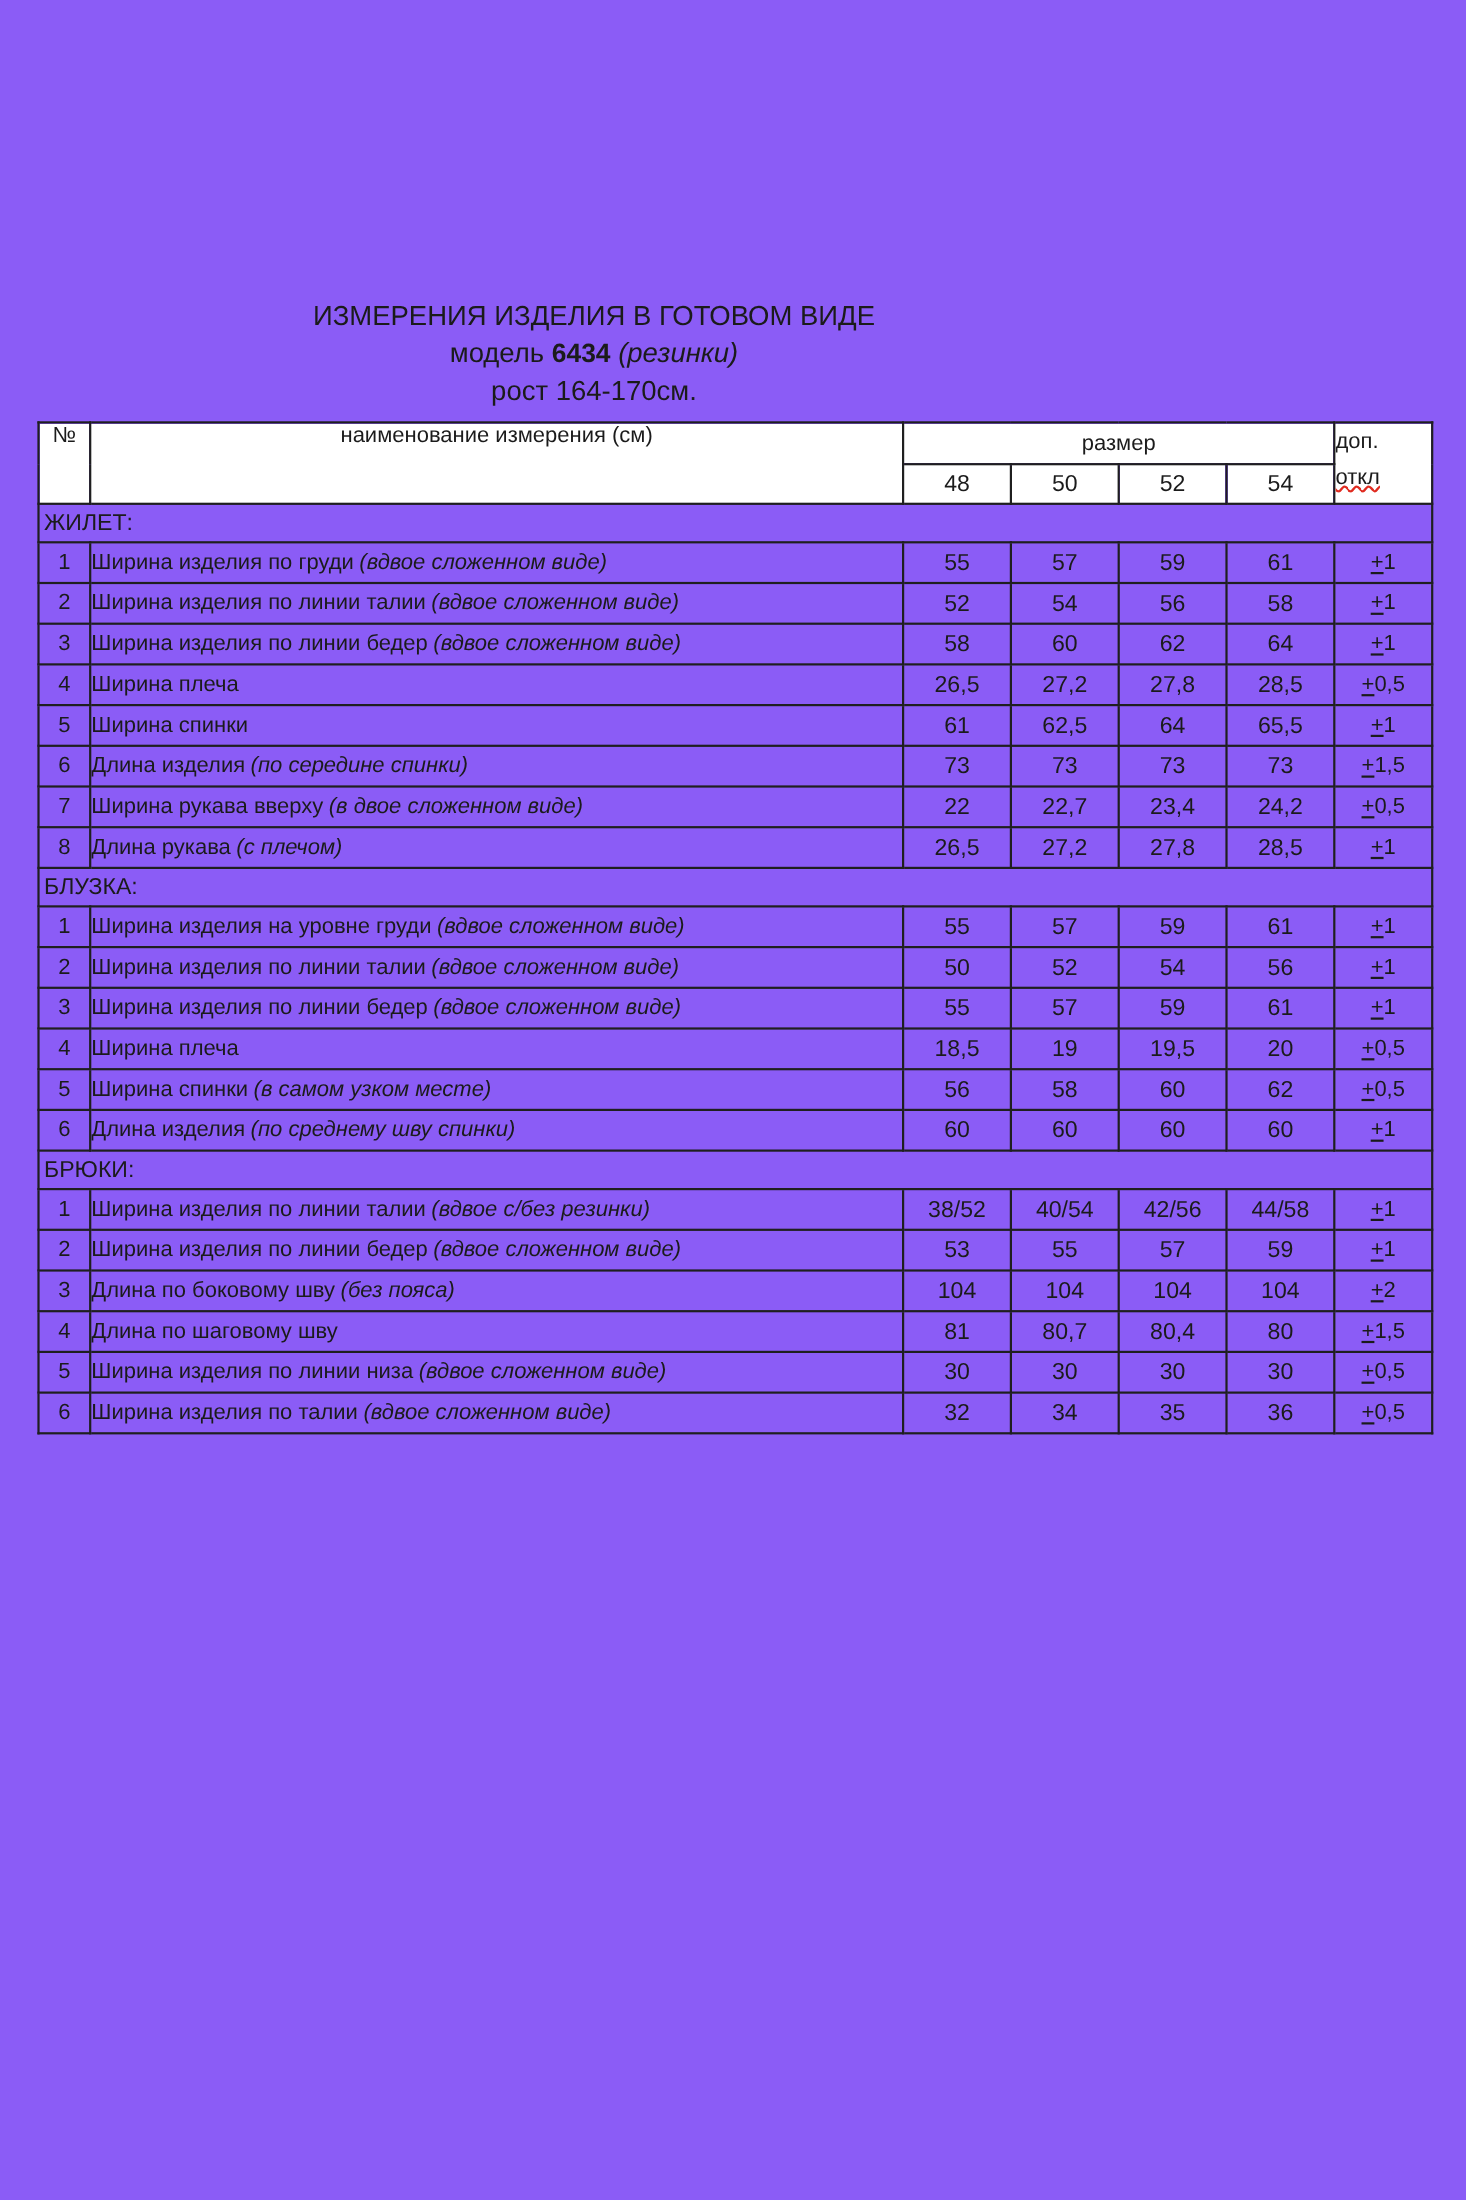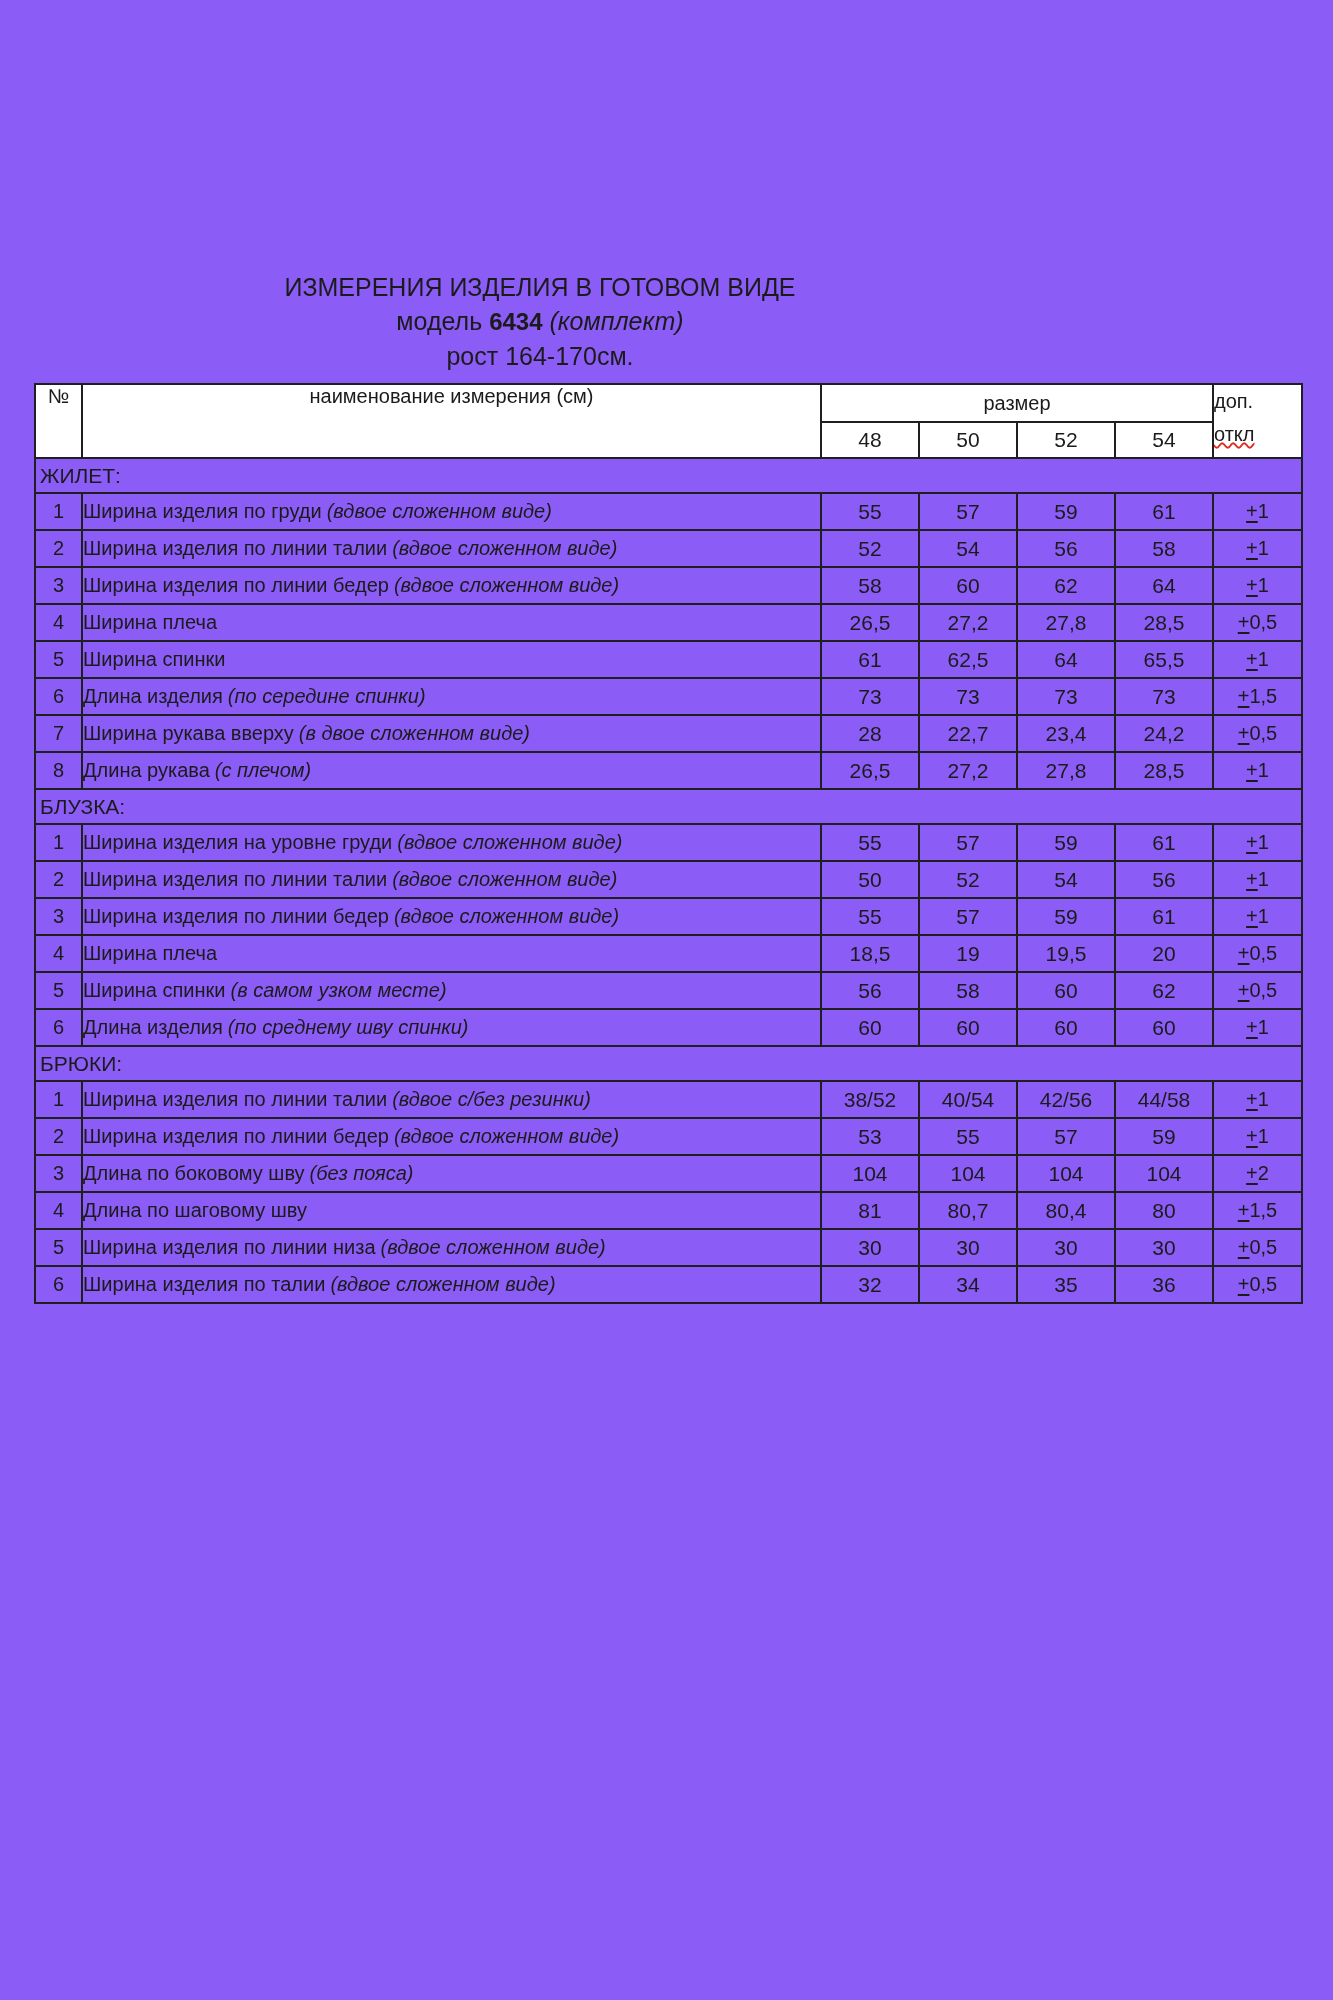--- a/index.html
+++ b/index.html
@@ -74,21 +74,21 @@
 </head>
 <body>
 
 <div class="page">
 
   <div class="heading">
     <div>ИЗМЕРЕНИЯ ИЗДЕЛИЯ В ГОТОВОМ ВИДЕ</div>
     <div>
       <span>модель</span>
       <span class="model-num">6434</span>
-      <span class="model-kind">(комплект)</span>
+      <span class="model-kind">(резинки)</span>
     </div>
     <div>рост 164-170см.</div>
   </div>
 
   <table class="meas">
     <colgroup>
       <col style="width:47px">
       <col style="width:739px">
       <col style="width:98px">
       <col style="width:98px">
@@ -190,21 +190,21 @@
       <td class="c-val">73</td>
       <td class="c-val">73</td>
       <td class="c-tolc"><span class="tol"><u>+</u>1,5</span></td>
     </tr>
 
     <tr class="data-row">
       <td class="c-num rnum">7</td>
       <td class="c-name">
         <span class="mname">Ширина рукава вверху</span><span class="mnote">(в двое сложенном виде)</span>
       </td>
-      <td class="c-val">28</td>
+      <td class="c-val">22</td>
       <td class="c-val">22,7</td>
       <td class="c-val">23,4</td>
       <td class="c-val">24,2</td>
       <td class="c-tolc"><span class="tol"><u>+</u>0,5</span></td>
     </tr>
 
     <tr class="data-row">
       <td class="c-num rnum">8</td>
       <td class="c-name">
         <span class="mname">Длина рукава</span><span class="mnote">(с плечом)</span>

